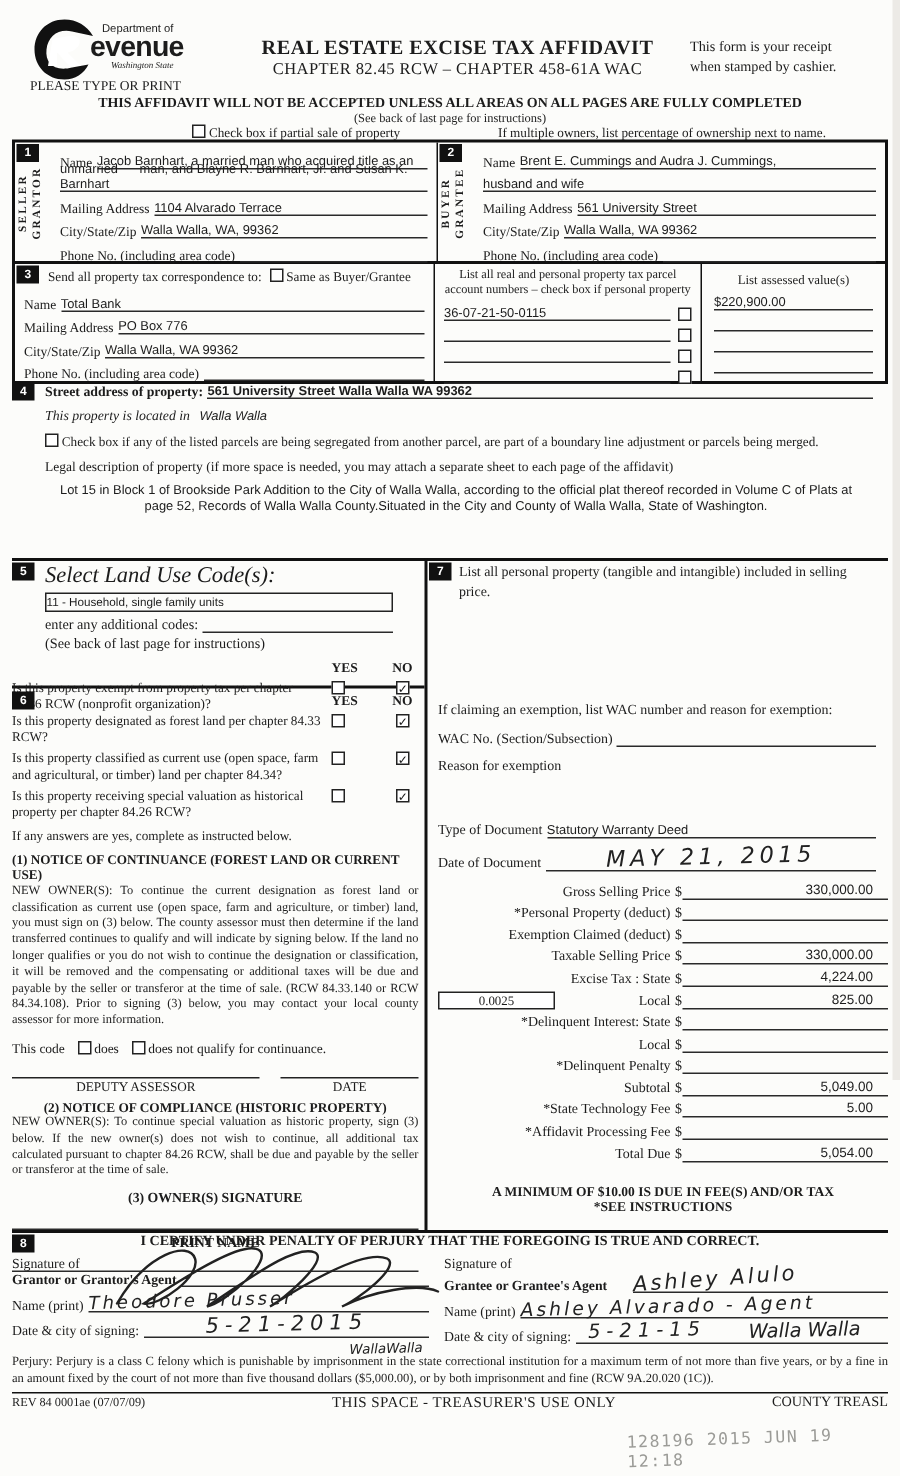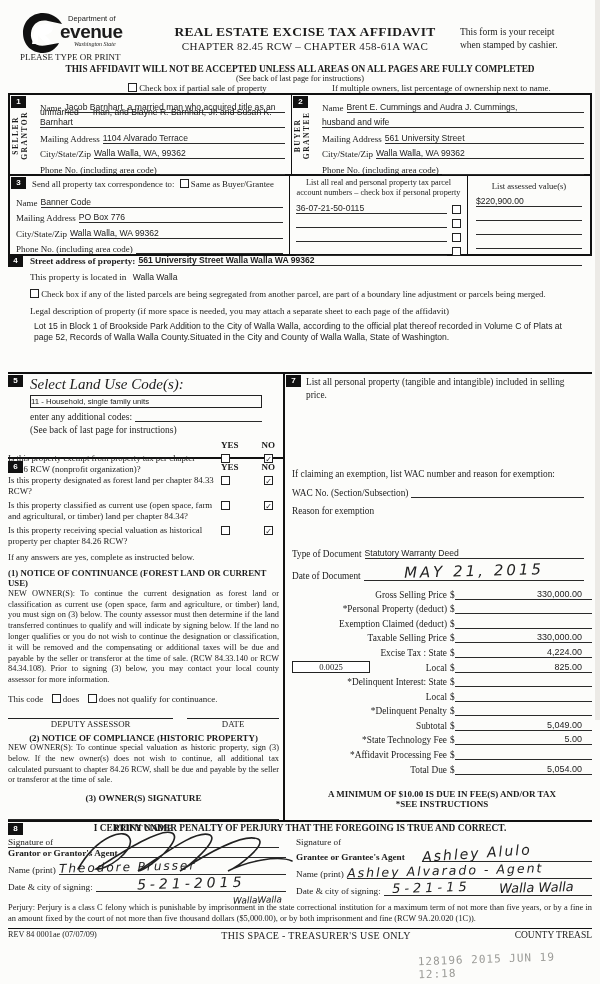--- a/index.html
+++ b/index.html
@@ -176,21 +176,21 @@
       <div class="c1">
         <span class="badge abs" style="left:1px; top:1px;">3</span>
         <div class="abs" style="left:22px; top:3px; font-size:8.8px;">
           <span>Send all property tax correspondence to:</span>
           <span class="cb" style="margin-left:3px;"></span>
           <span>Same as Buyer/Grantee</span>
         </div>
         <div class="fields" style="left:6px; top:16px;">
           <div class="frow">
               <span class="lab">Name</span>
-              <span class="ul val">Banner Code</span>
+              <span class="ul val">Total Bank</span>
             </div>
           <div class="frow">
               <span class="lab">Mailing Address</span>
               <span class="ul val">PO Box 776</span>
             </div>
           <div class="frow">
               <span class="lab">City/State/Zip</span>
               <span class="ul val">Walla Walla, WA 99362</span>
             </div>
           <div class="frow">
@@ -237,30 +237,30 @@
       </div>
     </div>
   </div>
 
   <div class="sec4">
     <span class="badge abs" style="left:0; top:0;">4</span>
     <div class="frow" style="margin-left:22px; width:552px; font-size:9.2px;font-weight:bold;">
       <span class="lab">Street address of property:</span>
       <span class="ul val">561 University Street Walla Walla WA 99362</span>
     </div>
-    <div style="margin:6px 0 0 22px; font-size:9.2px;">
+    <div style="margin:6px 0 0 22px; font-size:9.2px;font-style:italic;">
       <span>This property is located in</span>
       <span class="val" style="margin-left:4px;">Walla Walla</span>
     </div>
     <div style="margin:7px 0 0 22px; font-size:8.8px;">
       <span class="cb"></span>
       <span>Check box if any of the listed parcels are being segregated from another parcel, are part of a boundary line adjustment or parcels being merged.</span>
     </div>
     <div style="margin:7px 0 0 22px; font-size:9px;">Legal description of property (if more space is needed, you may attach a separate sheet to each page of the affidavit)</div>
-    <div class="val" style="margin:5px 0 0 26px; width:540px; font-size:8.6px; line-height:1.3;">Lot 15 in Block 1 of Brookside Park Addition to the City of Walla Walla, according to the official plat thereof recorded in Volume C of Plats at page 52, Records of Walla Walla County.Situated in the City and County of Walla Walla, State of Washington.</div>
+    <div class="val" style="margin:5px 0 0 26px; width:540px; font-size:8.6px; line-height:1.3;text-align:center;">Lot 15 in Block 1 of Brookside Park Addition to the City of Walla Walla, according to the official plat thereof recorded in Volume C of Plats at page 52, Records of Walla Walla County.Situated in the City and County of Walla Walla, State of Washington.</div>
   </div>
 
   <div class="hline" style="left:8px; top:372px; width:584px; height:1.5px;"></div>
   <div class="vdiv"></div>
   <div class="hline" style="left:8px; top:457px; width:275px; height:1.5px;"></div>
 
   <div class="leftcol">
     <span class="badge abs" style="left:0; top:3px;">5</span>
     <div style="margin-left:22px; margin-top:4px; font-size:15px;font-style:italic;">Select Land Use Code(s):</div>
     <div class="val" style="margin-left:22px; margin-top:2px; width:232px; border:1px solid #222; font-size:7.8px; padding:1px 0;">11 - Household, single family units</div>

